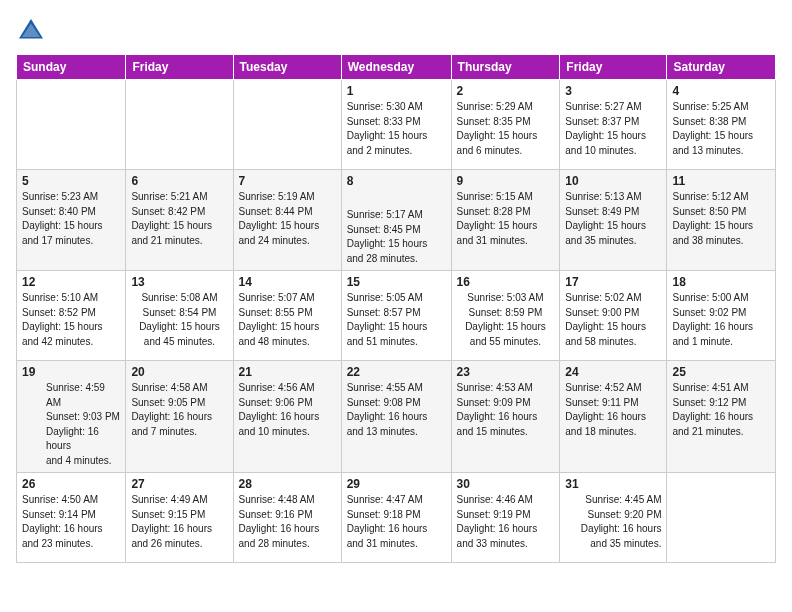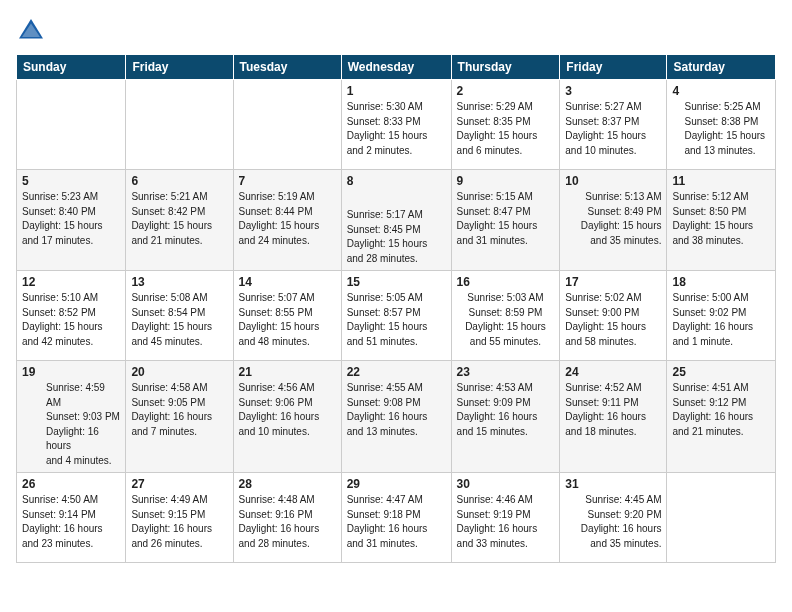--- a/index.html
+++ b/index.html
@@ -45,21 +45,21 @@
     .location-title {
       font-size: 15px;
       color: #333;
     }
     .calendar {
       width: 100%;
       border-collapse: collapse;
       font-size: 10.5px;
     }
     .calendar thead tr th {
-      background-color: #0c4a6e;
+      background-color: #a21caf;
       color: #fff;
       text-align: left;
       padding: 5px 6px;
       font-size: 12px;
       font-weight: bold;
       border: 1px solid #fff;
     }
     .calendar tbody tr td {
       vertical-align: top;
       border: 1px solid #ccc;
@@ -140,21 +140,21 @@
         </td>
         <td>
           <span class="day-number">3</span>
           <div class="day-info" style="white-space: pre-line;">Sunrise: 5:27 AM
 Sunset: 8:37 PM
 Daylight: 15 hours
 and 10 minutes.</div>
         </td>
         <td>
           <span class="day-number">4</span>
-          <div class="day-info" style="white-space: pre-line; margin-left: 12px;">Sunrise: 5:25 AM
+          <div class="day-info" style="white-space: pre-line;">Sunrise: 5:25 AM
 Sunset: 8:38 PM
 Daylight: 15 hours
 and 13 minutes.</div>
         </td>
       </tr>
       <tr>
         <td>
           <span class="day-number">5</span>
           <div class="day-info" style="white-space: pre-line;">Sunrise: 5:23 AM
 Sunset: 8:40 PM
@@ -178,27 +178,27 @@
         <td>
           <span class="day-number">8</span>
           <div class="day-info" style="white-space: pre-line; margin-top: 20px;">Sunrise: 5:17 AM
 Sunset: 8:45 PM
 Daylight: 15 hours
 and 28 minutes.</div>
         </td>
         <td>
           <span class="day-number">9</span>
           <div class="day-info" style="white-space: pre-line;">Sunrise: 5:15 AM
-Sunset: 8:47 PM
+Sunset: 8:28 PM
 Daylight: 15 hours
 and 31 minutes.</div>
         </td>
         <td>
           <span class="day-number">10</span>
-          <div class="day-info" style="white-space: pre-line; text-align: right;">Sunrise: 5:13 AM
+          <div class="day-info" style="white-space: pre-line;">Sunrise: 5:13 AM
 Sunset: 8:49 PM
 Daylight: 15 hours
 and 35 minutes.</div>
         </td>
         <td>
           <span class="day-number">11</span>
           <div class="day-info" style="white-space: pre-line;">Sunrise: 5:12 AM
 Sunset: 8:50 PM
 Daylight: 15 hours
 and 38 minutes.</div>
@@ -207,21 +207,21 @@
       <tr>
         <td>
           <span class="day-number">12</span>
           <div class="day-info" style="white-space: pre-line;">Sunrise: 5:10 AM
 Sunset: 8:52 PM
 Daylight: 15 hours
 and 42 minutes.</div>
         </td>
         <td>
           <span class="day-number">13</span>
-          <div class="day-info" style="white-space: pre-line;">Sunrise: 5:08 AM
+          <div class="day-info" style="white-space: pre-line; text-align: center;">Sunrise: 5:08 AM
 Sunset: 8:54 PM
 Daylight: 15 hours
 and 45 minutes.</div>
         </td>
         <td>
           <span class="day-number">14</span>
           <div class="day-info" style="white-space: pre-line;">Sunrise: 5:07 AM
 Sunset: 8:55 PM
 Daylight: 15 hours
 and 48 minutes.</div>

